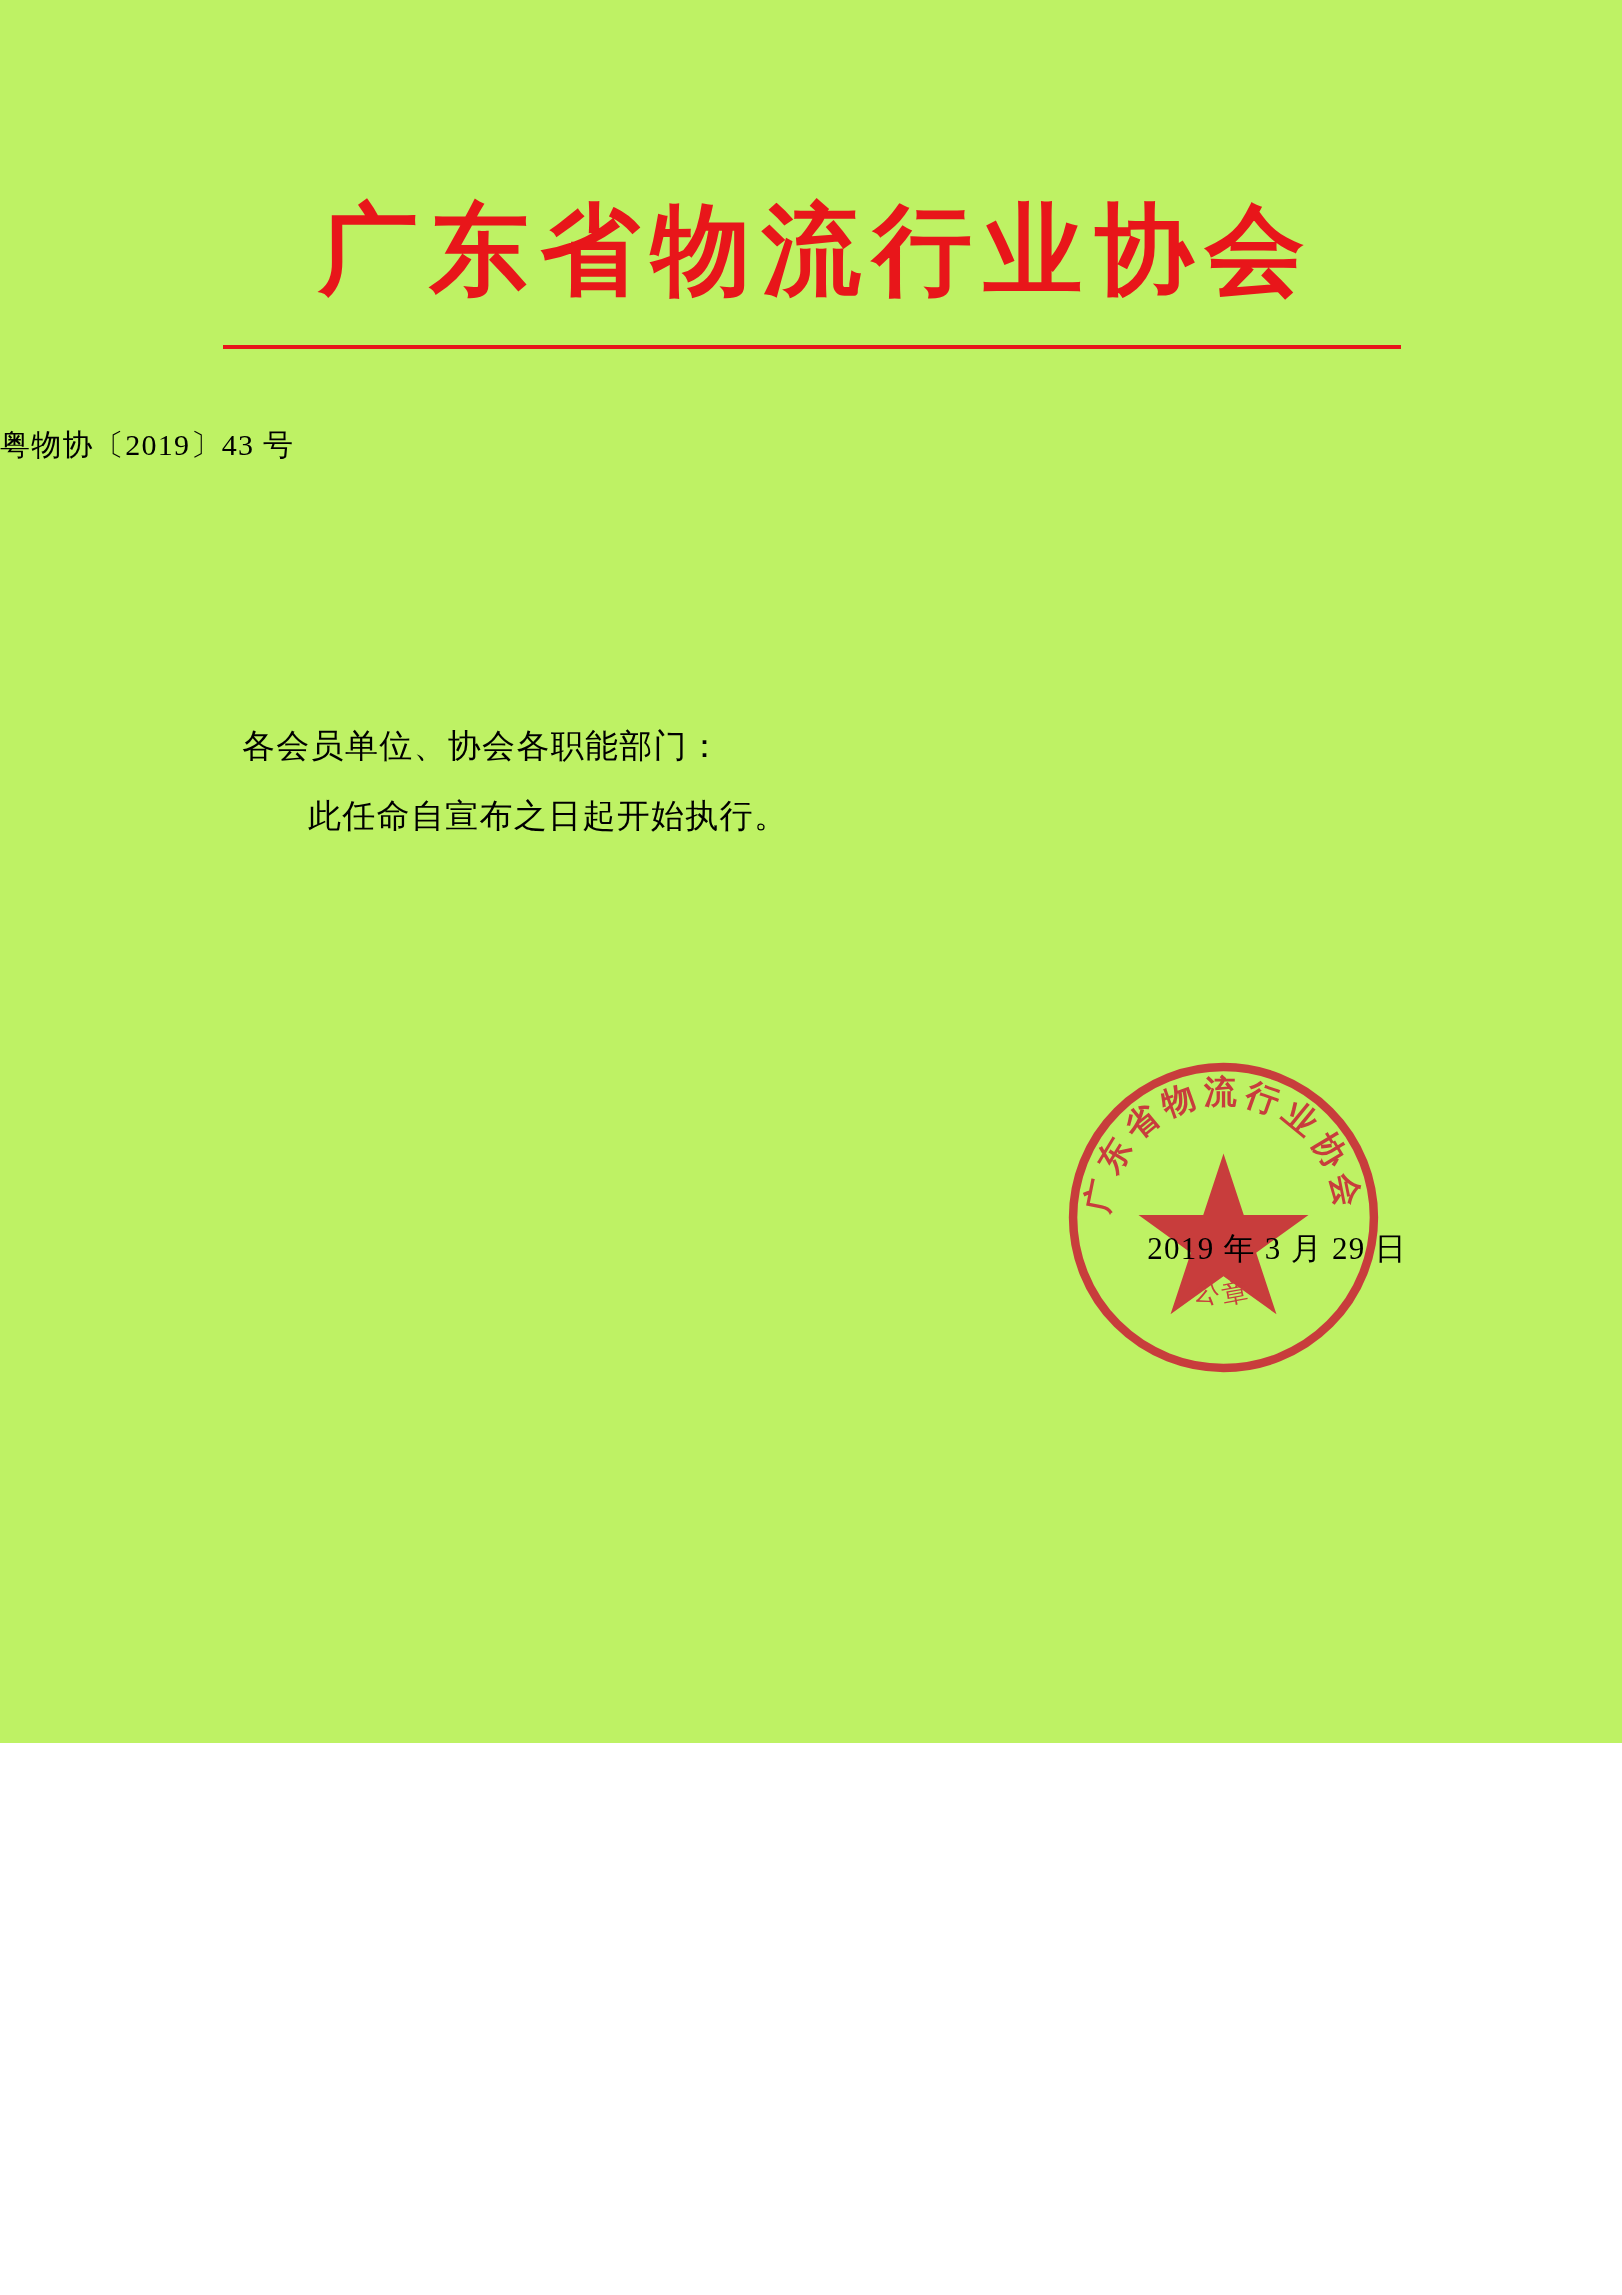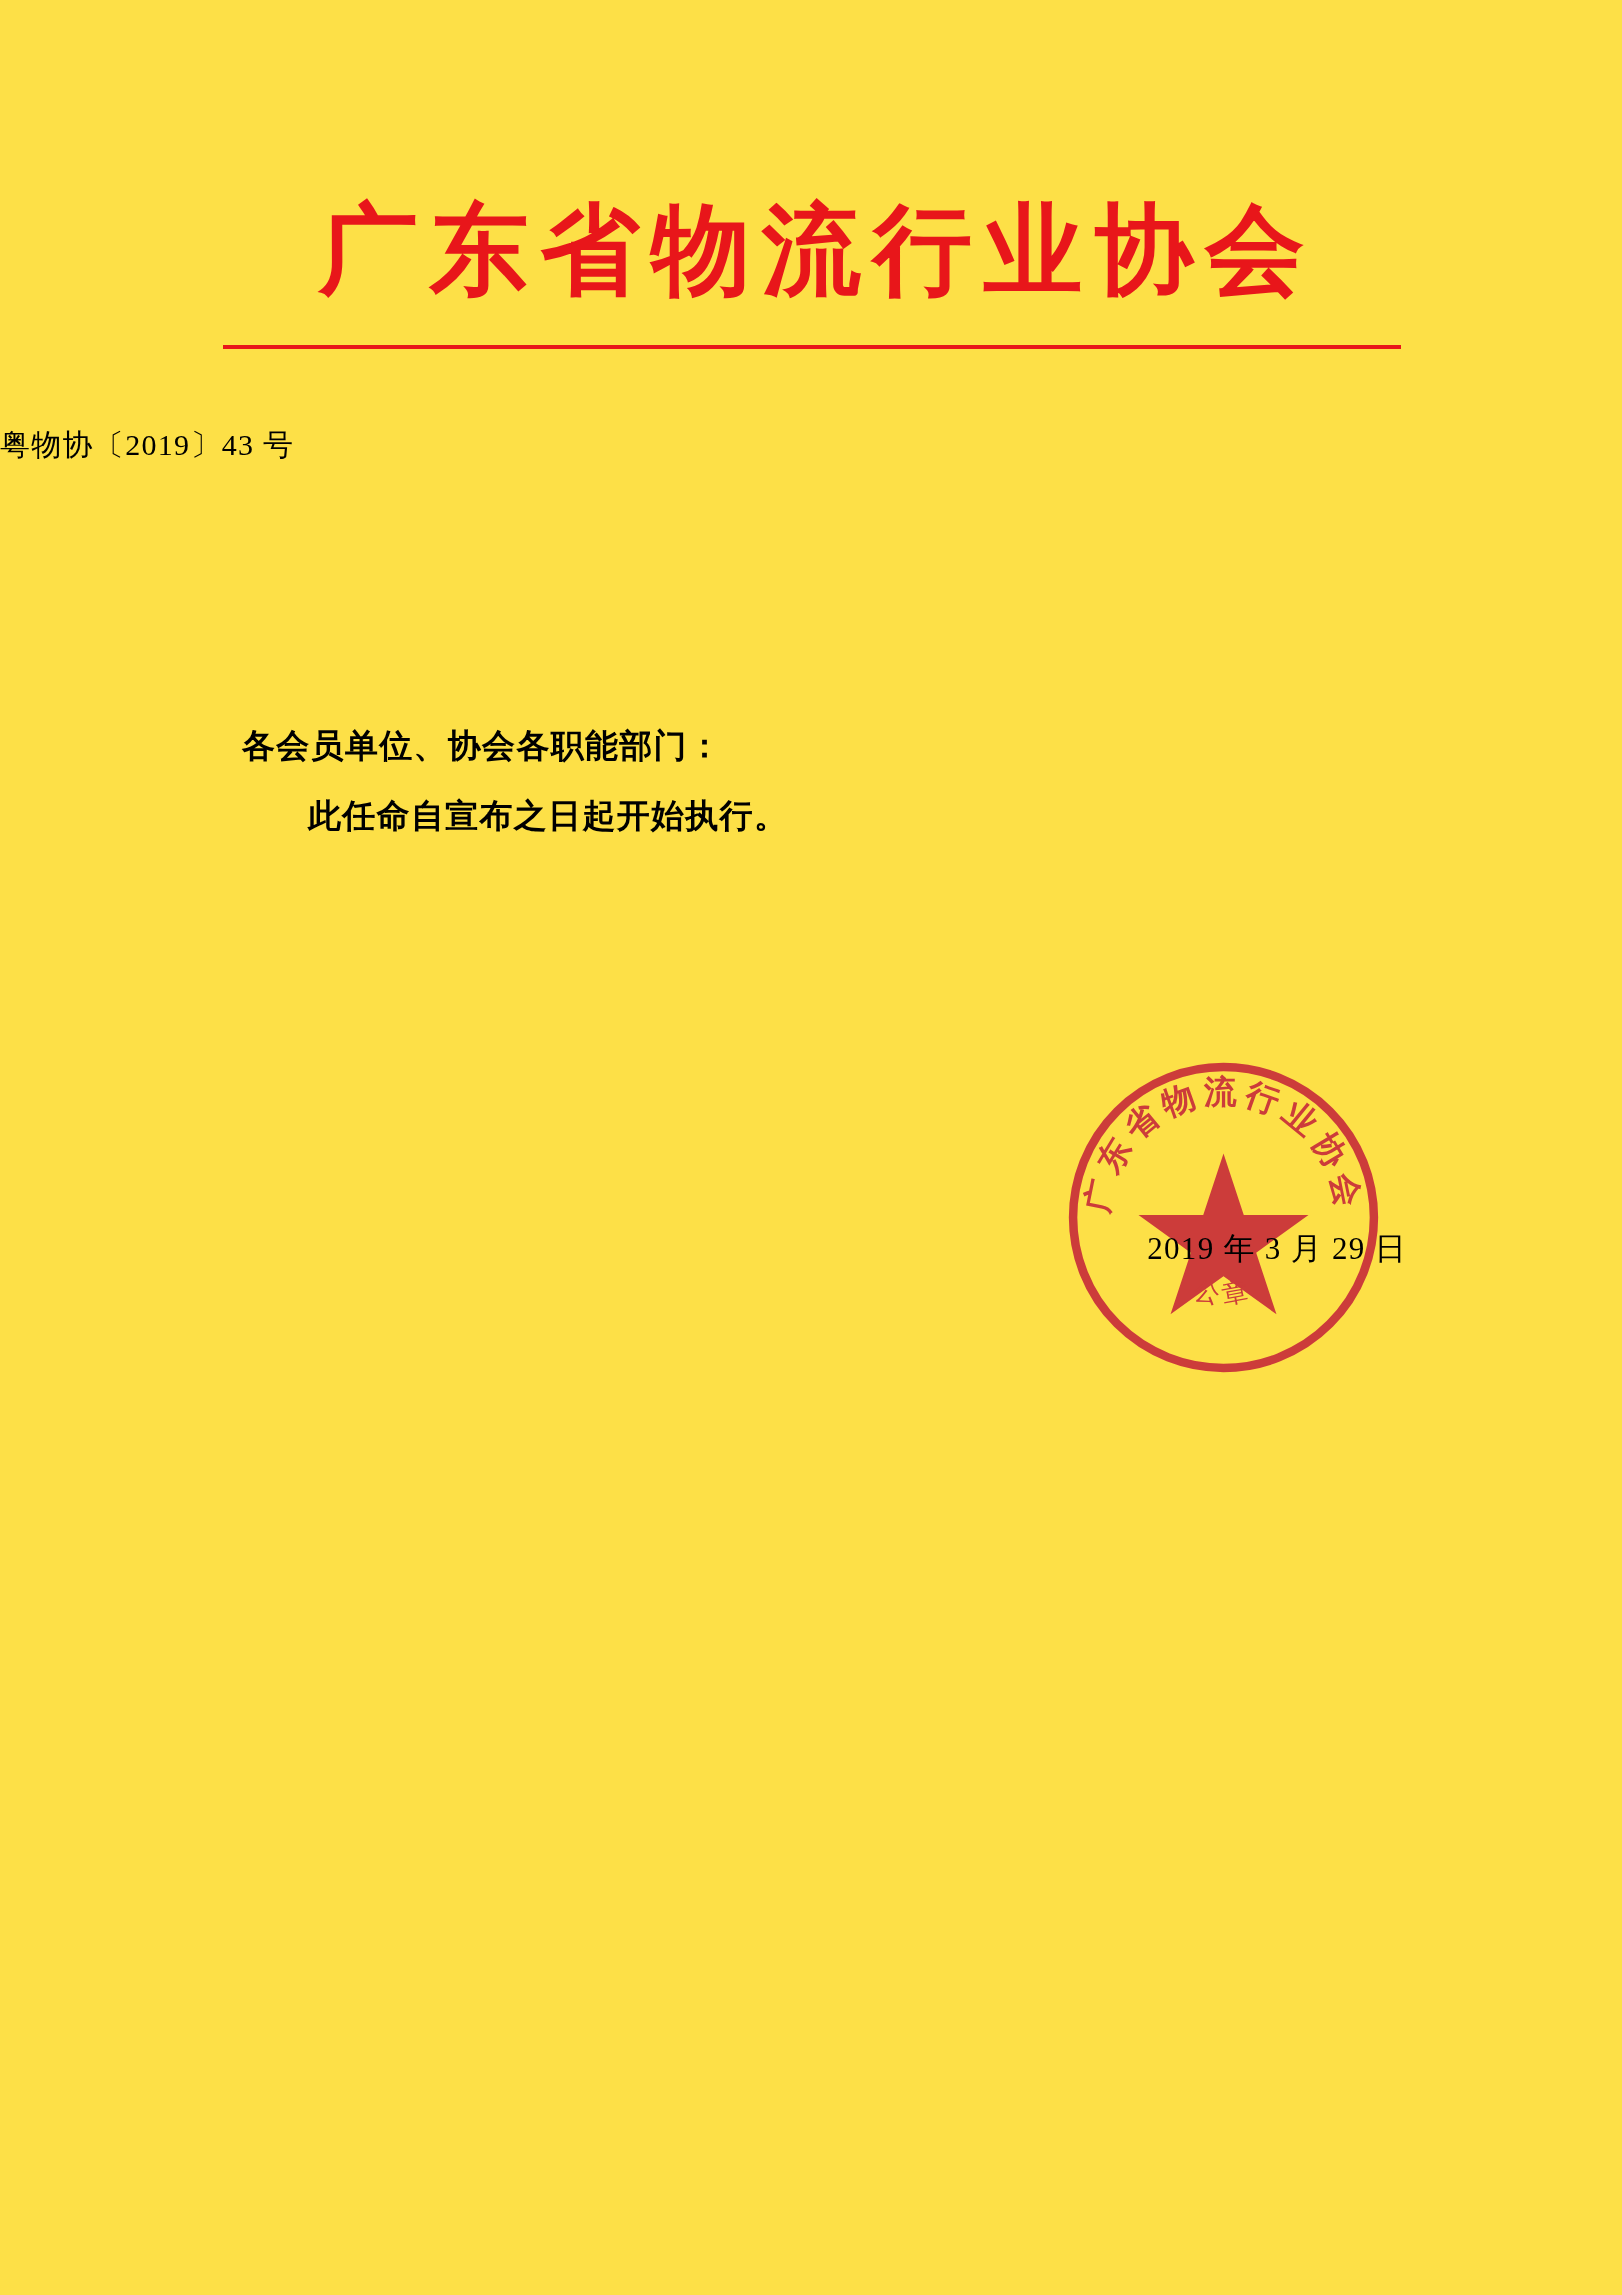--- a/index.html
+++ b/index.html
@@ -8,23 +8,23 @@
     padding: 0;
     background: #ffffff;
   }
   body {
     font-family: "Liberation Serif", "DejaVu Serif", serif;
     color: #000000;
   }
   .page {
     position: relative;
     width: 1623px;
-    height: 2295px;
+    height: 1743px;
     margin: 0 auto;
-    background: #fde047;
+    background: #bef264;
     overflow: hidden;
     box-sizing: border-box;
   }
 
   
   .letterhead {
     position: absolute;
     top: 196px;
     left: 0;
     width: 100%;
@@ -80,21 +80,20 @@
     width: 1152px;
     font-size: 33px;
     line-height: 2.0;
     letter-spacing: 1.3px;
     color: #000;
   }
   .body-block p {
     margin: 0 0 3.9px 0;
     text-align: justify;
     text-justify: inter-ideograph;
-    font-weight: bold;
   }
   .indent {
     text-indent: 2em;
   }
 
   
   .sign-area {
     position: absolute;
     top: 1224px;
     right: 216px;

